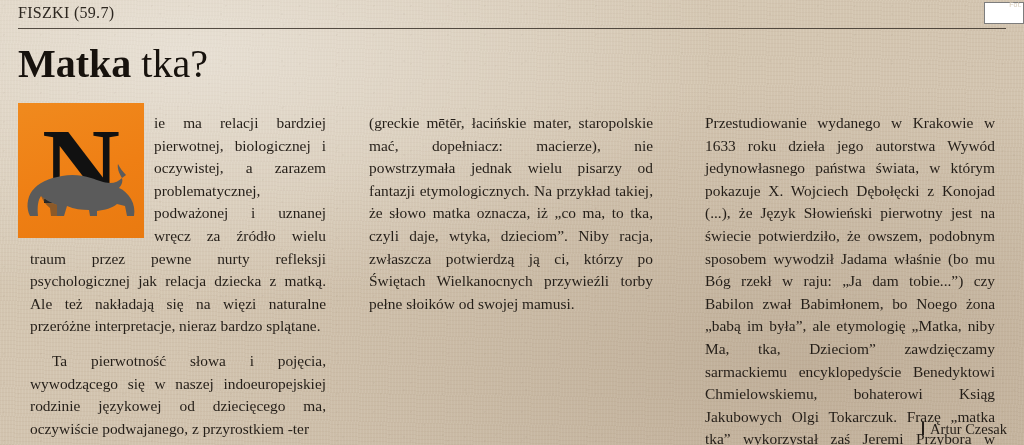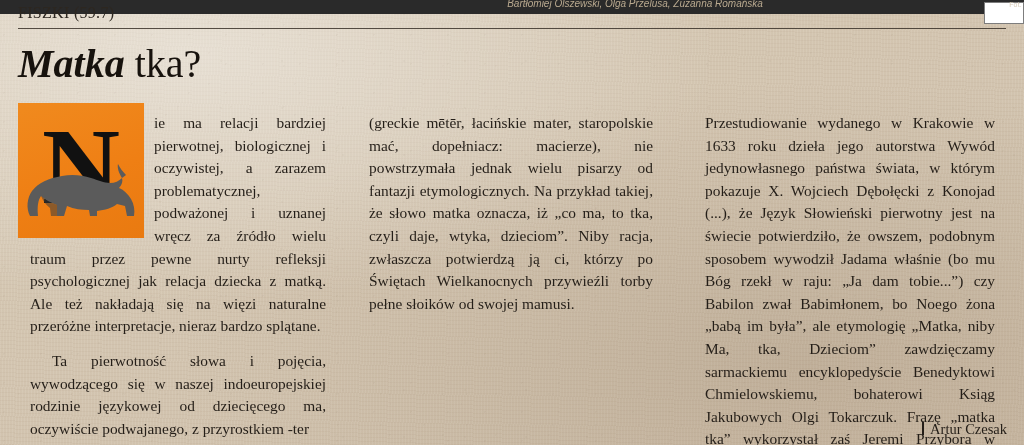--- a/index.html
+++ b/index.html
@@ -110,21 +110,20 @@
     position: absolute;
     left: 18px;
     top: 42px;
     font-size: 40px;
     line-height: 44px;
     color: #17120d;
     white-space: nowrap;
   }
   .headline .bold {
     font-weight: bold;
-    font-style: italic;
   }
   .headline .light {
     font-weight: normal;
   }
 
   
   .col {
     position: absolute;
     top: 100px;
     font-size: 15.4px;
@@ -194,23 +193,20 @@
     margin-right: 6px;
     vertical-align: -1px;
   }
 </style>
 </head>
 <body>
 
 <div class="page">
   <div class="grain"></div>
 
-  <div class="top-strip">
-    <div class="top-strip-caption">Bartłomiej Olszewski, Olga Przelusa, Zuzanna Romańska</div>
-  </div>
   <div class="top-right-box"></div>
   <div class="top-right-label">Fot.</div>
 
   <div class="kicker">FISZKI (59.7)</div>
   <div class="rule"></div>
 
   <div class="headline">
     <span class="bold">Matka</span><span class="light"> tka?</span>
   </div>
 

